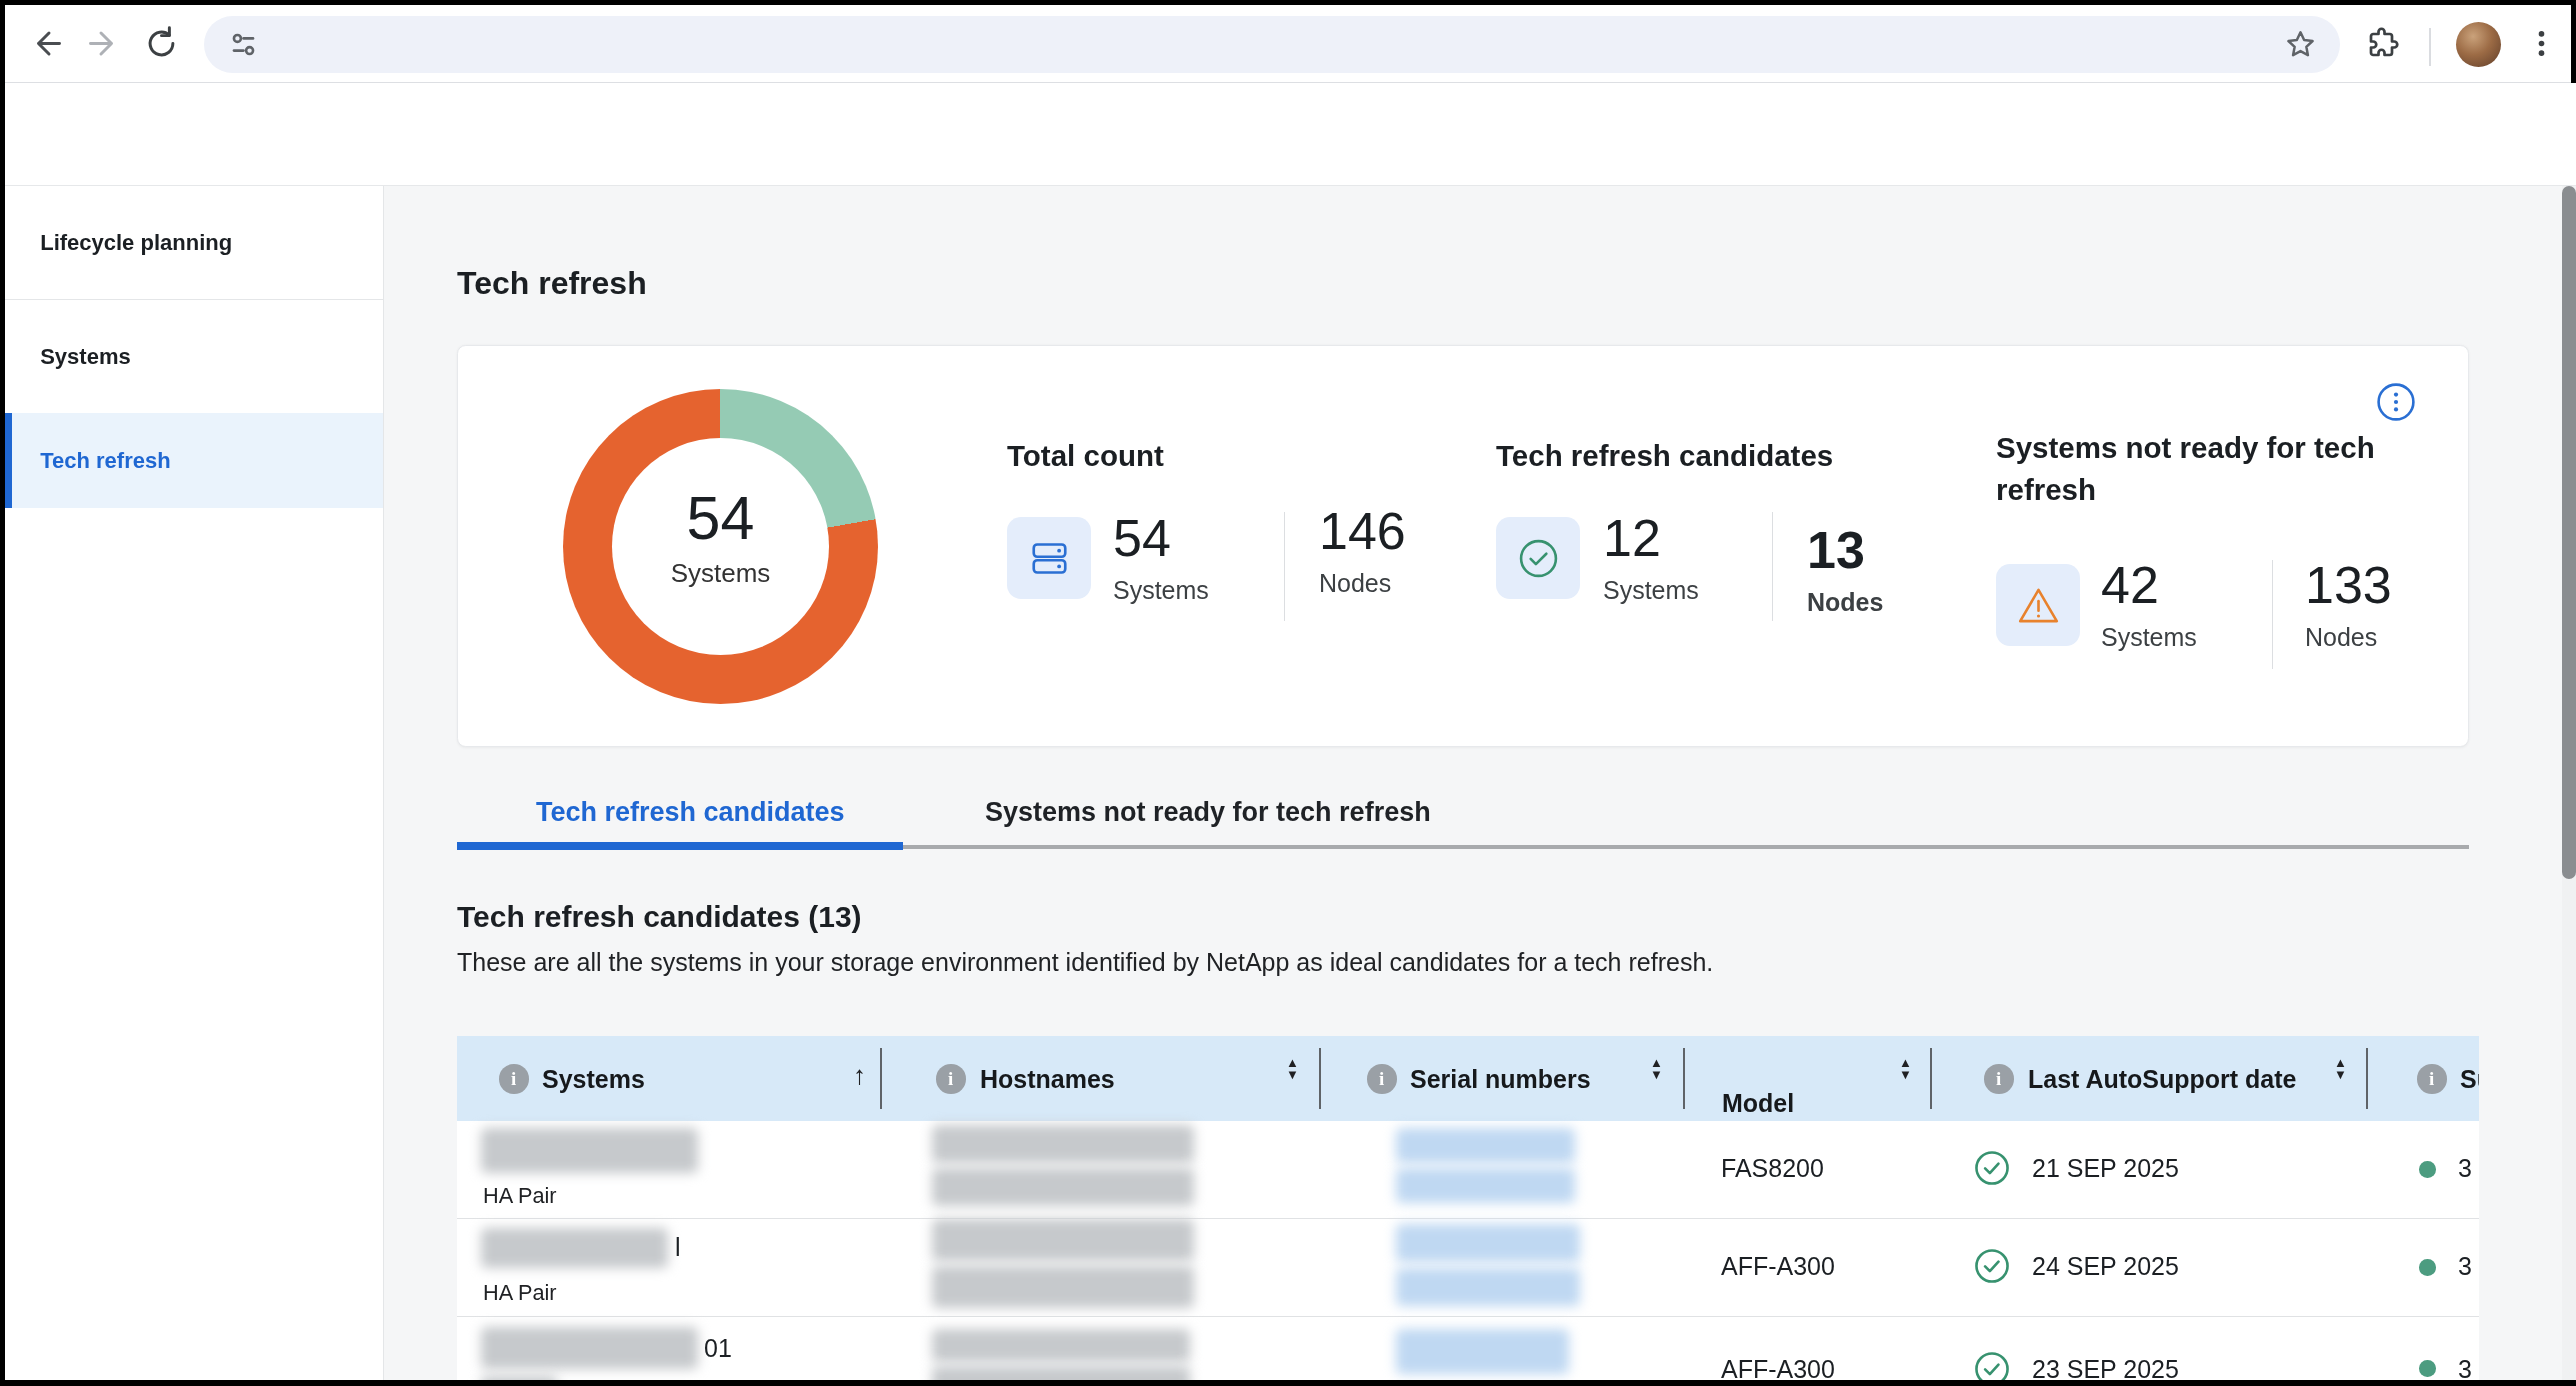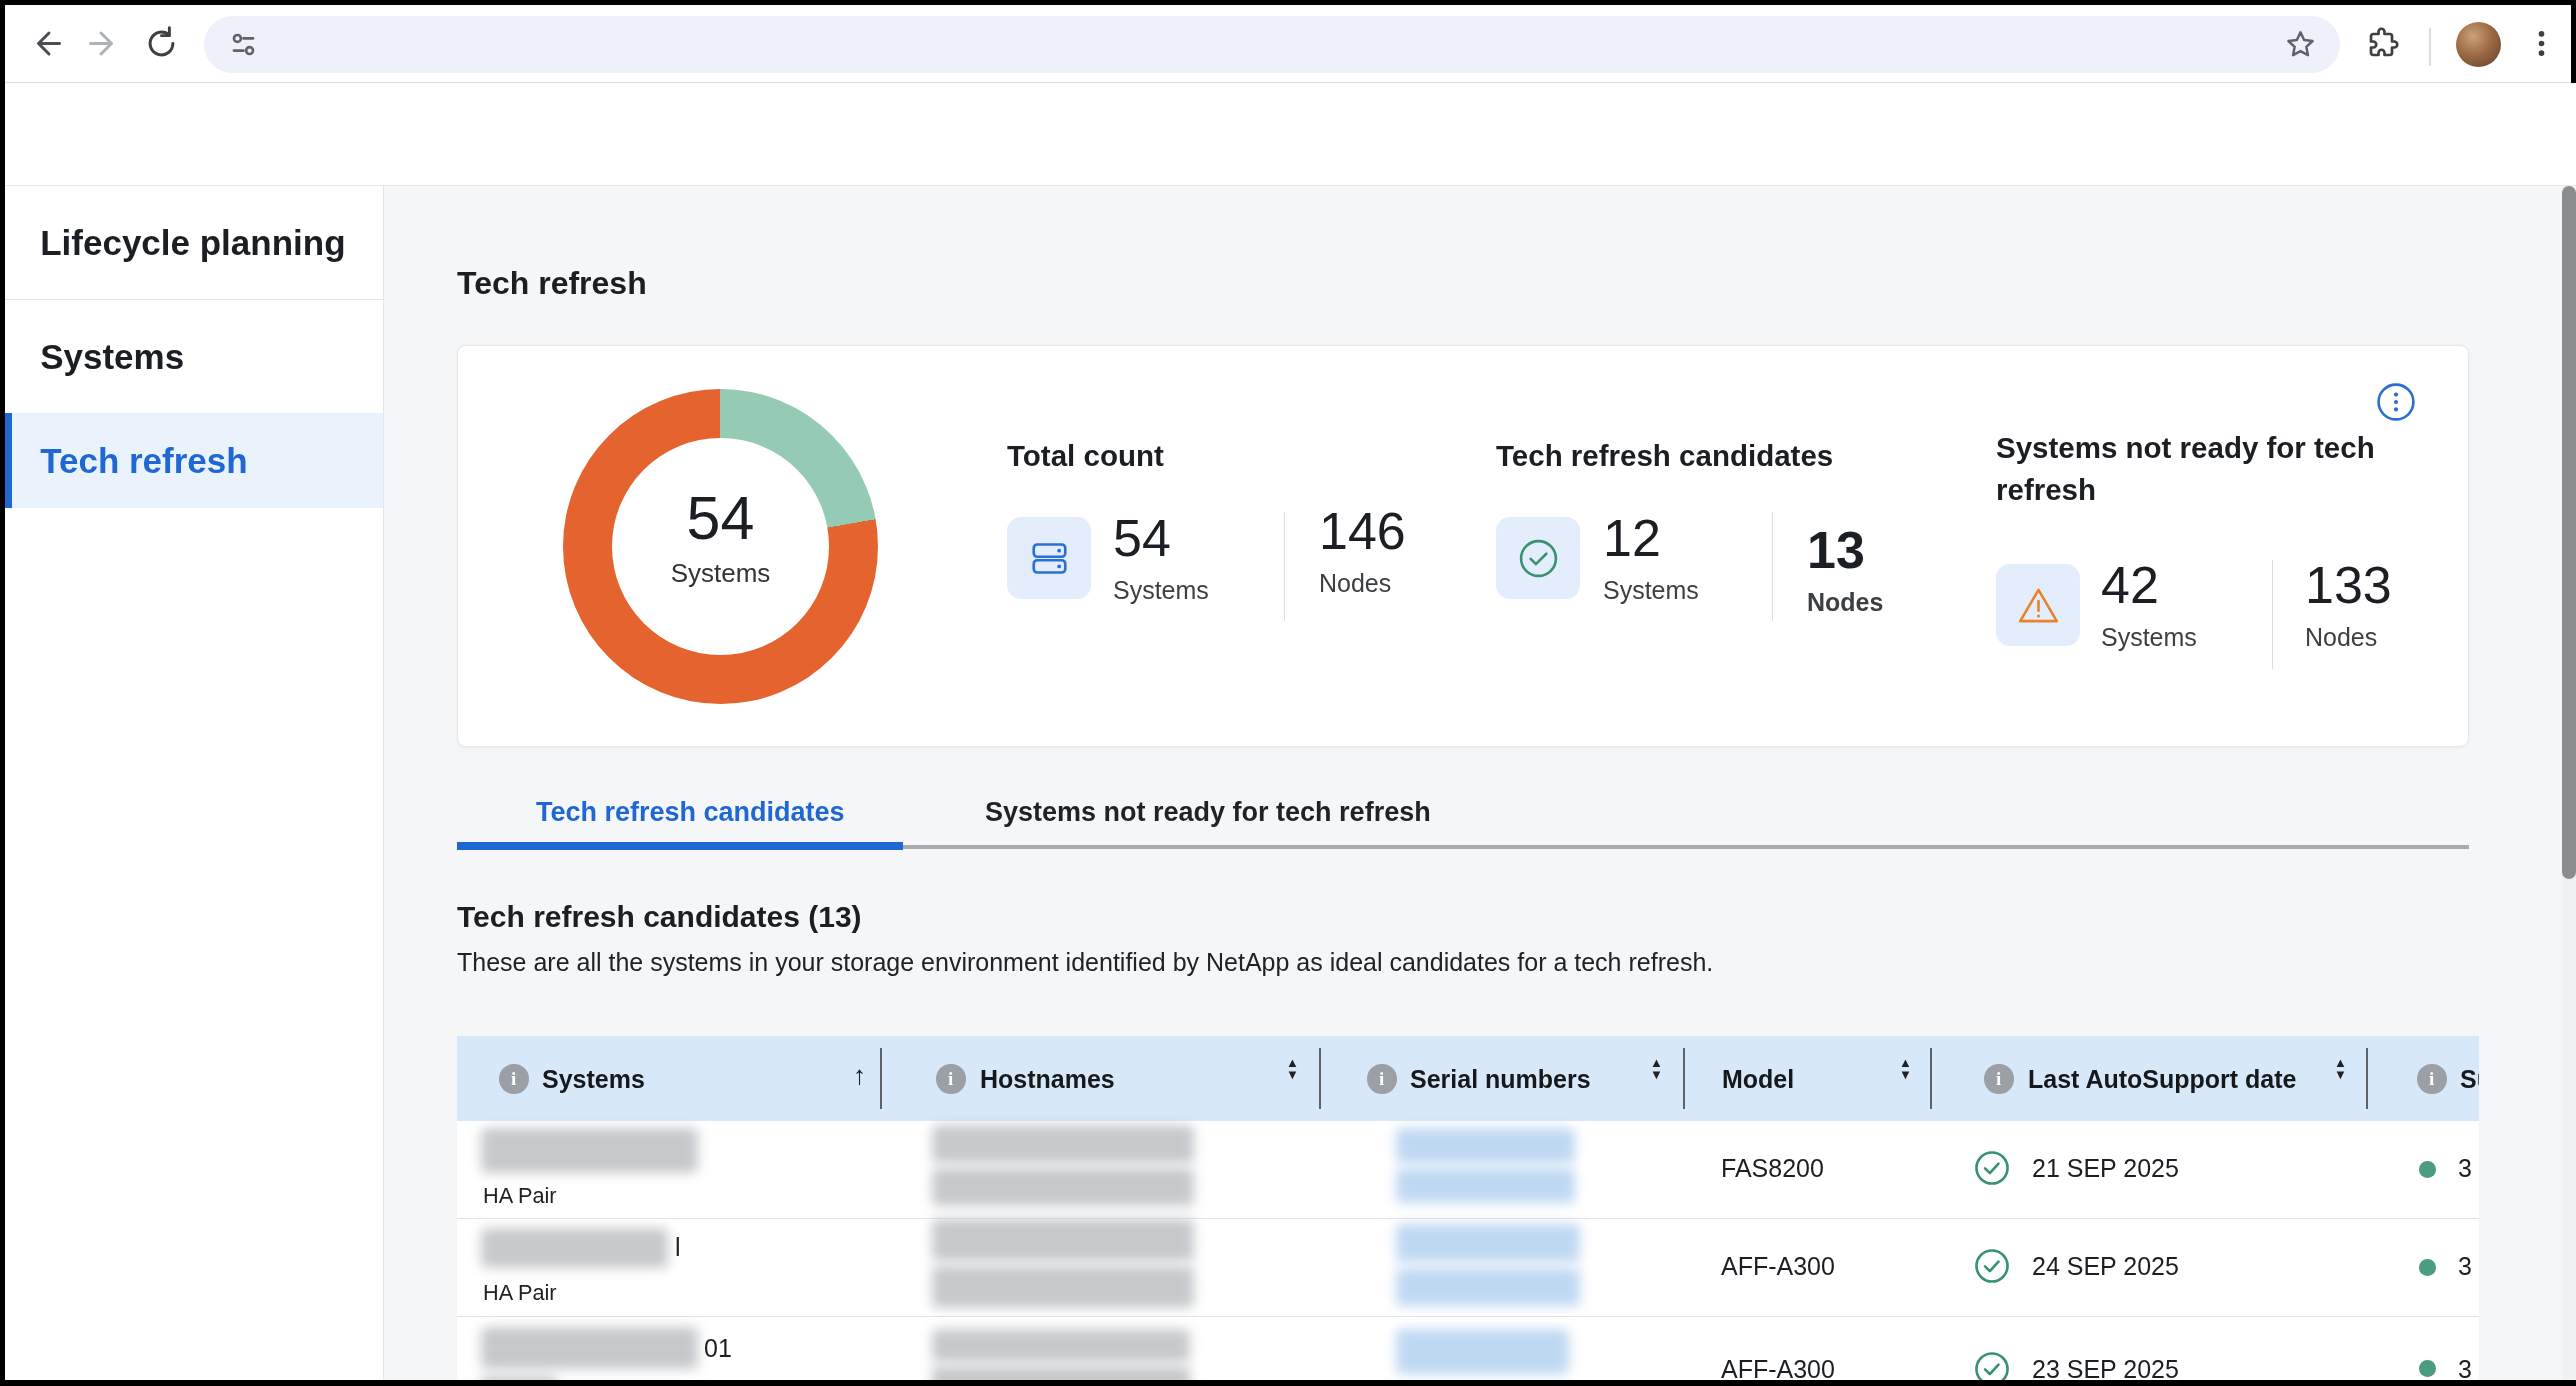--- a/index.html
+++ b/index.html
@@ -35,21 +35,21 @@
   .nmark::after { content:""; position:absolute; left:24px; top:16.5px; width:10.4px; height:24px; background:#fff; }
   .brand { left:227px; top:113px; font-size:40px; font-weight:800; letter-spacing:-0.9px; color:#141414; }
   .console { left:394px; top:121px; font-size:29px; color:#1b1f23; }
   .hdr-drop-label { font-size:25px; font-weight:700; color:#1b1f23; }
   .hdr-drop-value { font-size:25px; color:#1b1f23; }
   .hdr-sep { top:108px; width:0.9px; height:66px; background:#D9DBDE; }
   .hdr-icon { top:113px; width:45px; height:45px; display:flex; align-items:center; justify-content:center; cursor:pointer; }
 
   
   .sidebar { left:5.2px; top:186px; width:379px; height:1194px; background:#fff; border-right:0.9px solid #E4E6E8; z-index:5; }
-  .side-item { position:relative; display:flex; align-items:center; padding-left:35px; font-size:35px; font-weight:700; color:#1b1f23; cursor:pointer; }
+  .side-item { position:relative; display:flex; align-items:center; padding-left:35px; font-size:22px; font-weight:700; color:#1b1f23; cursor:pointer; }
   .side-item.first { height:114px; border-bottom:0.9px solid #E4E6E8; }
   .side-item.mid { height:113px; }
   .side-item.active { height:95px; background:#EAF3FC; color:#1F67D2; }
   .side-item.active::before { content:""; position:absolute; left:0; top:0; width:7px; height:95px; background:#1F67D2; }
 
   
   .main-bg { left:384px; top:186px; width:2192px; height:1194px; background:#F5F6F7; }
   .page-title { left:457px; top:265px; font-size:32px; font-weight:700; }
 
   
@@ -346,21 +346,21 @@
     <span class="info-i" style="left:479px;">i</span>
     <span class="th-label" style="left:523px;">Hostnames</span>
     <span class="sort-both" style="left:829px;">▲<br>▼</span>
     <span class="th-sep" style="left:862px;"></span>
 
     <span class="info-i" style="left:910px;">i</span>
     <span class="th-label" style="left:953px;">Serial numbers</span>
     <span class="sort-both" style="left:1193px;">▲<br>▼</span>
     <span class="th-sep" style="left:1226px;"></span>
 
-    <span class="th-label" style="left:1265px;">Model</span>
+    <span class="th-label" style="left:1265px;margin-top:24px;">Model</span>
     <span class="sort-both" style="left:1442px;">▲<br>▼</span>
     <span class="th-sep" style="left:1473px;"></span>
 
     <span class="info-i" style="left:1527px;">i</span>
     <span class="th-label" style="left:1571px;">Last AutoSupport date</span>
     <span class="sort-both" style="left:1877px;">▲<br>▼</span>
     <span class="th-sep" style="left:1909px;"></span>
 
     <span class="info-i" style="left:1960px;">i</span>
     <span class="th-label" style="left:2003px;">Su</span>

